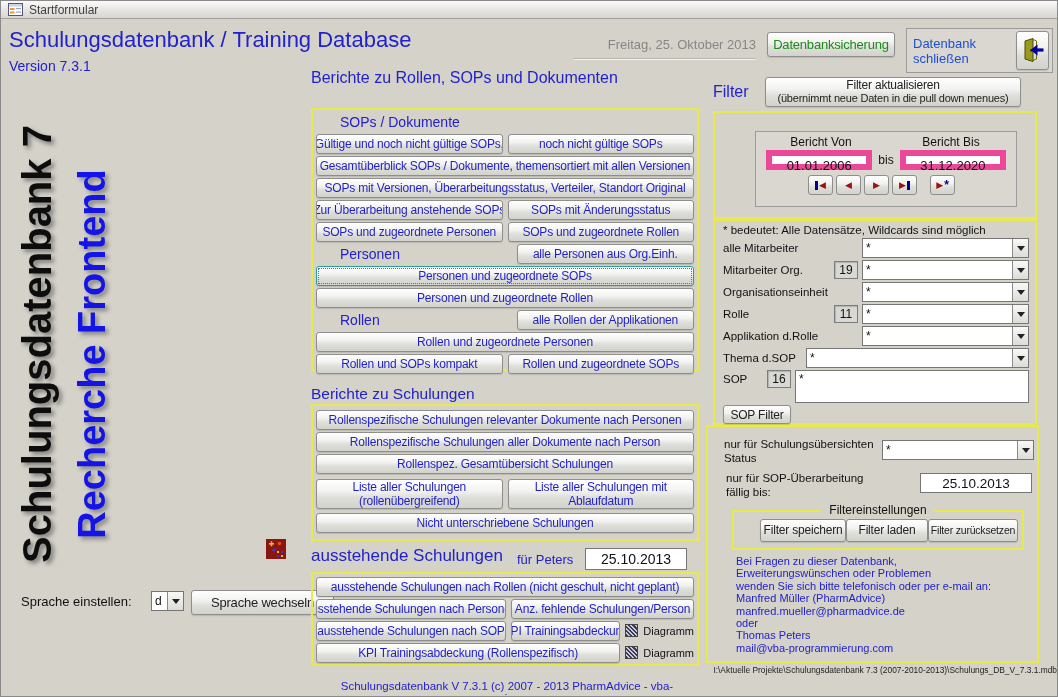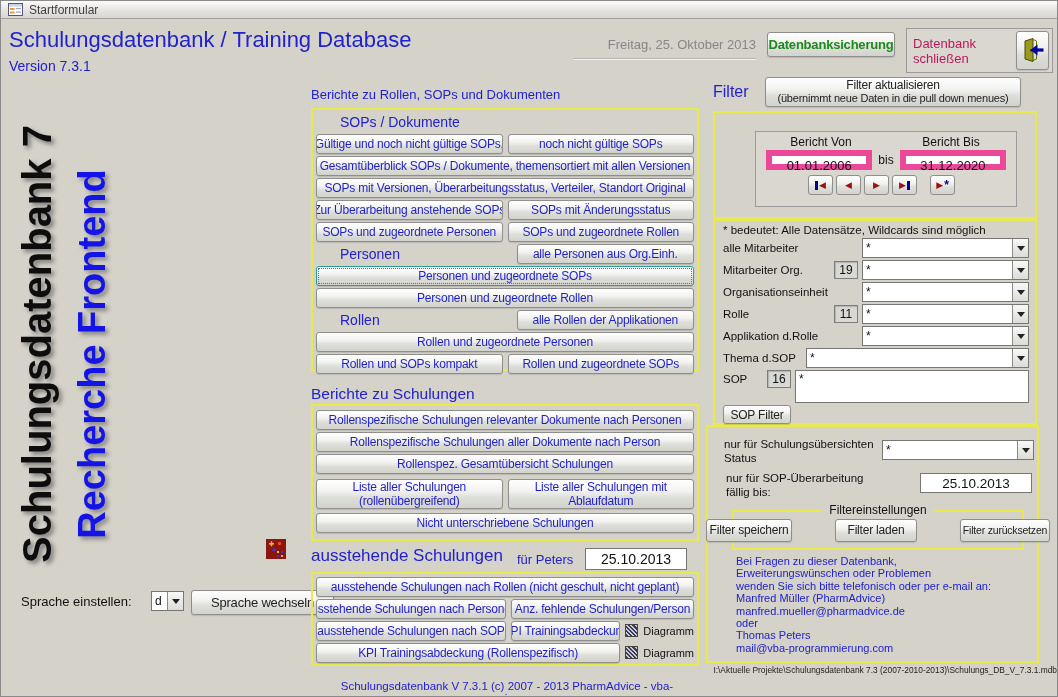--- a/index.html
+++ b/index.html
@@ -28,26 +28,26 @@
   
   .btn {
     display:flex; align-items:center; justify-content:center;
     height:20px; padding:0 2px;
     border:1px solid #8e8e8e; border-radius:3px;
     background:linear-gradient(#ffffff, #f2f2f0 40%, #dedeDA 62%, #d3d3cd);
     color:#1f1fc8; font-size:12px; letter-spacing:-0.2px;
     white-space:nowrap; overflow:hidden; cursor:default;
     box-shadow:0 1px 1px rgba(0,0,0,0.12);
   }
-  .backup-btn { position:absolute; left:766px; top:31px; width:128px; height:25px; font-weight:bold; color:#1d8a1d; font-size:13px; }
+  .backup-btn { position:absolute; left:766px; top:31px; width:128px; height:25px; font-weight:normal; color:#1d8a1d; font-size:13px; }
   .close-panel {
     position:absolute; left:905px; top:27px; width:147px; height:45px;
     background:#dad7d1; border:1px solid #9a9a9a;
     display:flex; align-items:center; gap:8px; padding:0 3px 0 6px;
-    font-size:13px; color:#be185d;
+    font-size:13px; color:#1d4ed8;
   }
   .exit-btn { width:33px; height:39px; flex:0 0 33px; }
   
   .vert {
     position:absolute; transform:rotate(-90deg); transform-origin:left top;
     white-space:nowrap; font-weight:bold; text-align:center;
   }
   .vert.black { left:14px; top:579px; width:472px; font-size:40px; color:#0d0d0d;
     text-shadow:-3px 3px 4px rgba(60,60,60,0.55); }
   .vert.blue { left:70px; top:562px; width:418px; font-size:38px; color:#1414e8;
@@ -113,21 +113,21 @@
   .frow .combo { flex:1; }
   .sop-box { flex:1; height:33px; background:#fff; border:1px solid #767676; font-size:12px; padding:1px 3px; color:#111; }
   .sopfilter-btn { margin:2px 0 0 8px; width:68px; height:19px; color:#222; font-size:12px; }
   .two-line-label { position:absolute; font-size:11.5px; color:#111; line-height:14px; }
   .status-combo { position:absolute; left:174px; top:13px; width:152px; }
   .due-input { position:absolute; left:212px; top:46px; width:112px; height:20px;
     background:#fff; border:1px solid #767676; text-align:center; font-size:13.5px; color:#111; padding-top:2px; }
   .settings-set { position:absolute; left:24px; top:83px; width:292px; height:40px; border:2px solid #e8e84f; }
   .settings-legend { position:absolute; top:-9px; left:50%; transform:translateX(-50%);
     background:#d5d2ca; padding:0 8px; font-size:12px; color:#111; white-space:nowrap; }
-  .settings-btns { display:flex; justify-content:center; align-items:center; height:100%; padding:0 4px;gap:43px; }
+  .settings-btns { display:flex; justify-content:flex-end; align-items:center; height:100%; padding:0 4px; }
   .settings-btns .btn { color:#222; height:23px; }
   .contact { position:absolute; left:28px; top:128px; width:295px; font-size:11px; line-height:12.4px; color:#2121cd; }
   .contact span { display:block; }
   .db-path { position:absolute; left:706px; top:664px; width:350px; text-align:right; font-size:8.4px; color:#222; }
 </style>
 </head>
 <body>
 
 <div id="root">
 
@@ -166,21 +166,21 @@
 
   <div class="lang-label">Sprache einstellen:</div>
   <div class="combo lang-combo">
     <span class="combo-val">d</span>
     <span class="combo-btn">
         <span class="arrow-dn"></span>
       </span>
   </div>
   <div class="btn lang-btn">Sprache wechseln</div>
 
-  <div class="h-blue" style="left:310px; top:86px; font-size:13px;text-align:center;">Berichte zu Rollen, SOPs und Dokumenten</div>
+  <div class="h-blue" style="left:310px; top:68px; font-size:16px;text-align:center;">Berichte zu Rollen, SOPs und Dokumenten</div>
 
   <div class="ybox" style="left:310px; top:107px; width:388px; height:263px;">
     <div class="crow">
         <div class="sec-label">SOPs / Dokumente</div>
       </div>
     <div class="crow">
       <div class="btn">Gültige und noch nicht gültige SOPs,</div>
       <div class="btn">noch nicht gültige SOPs</div>
     </div>
     <div class="crow">

